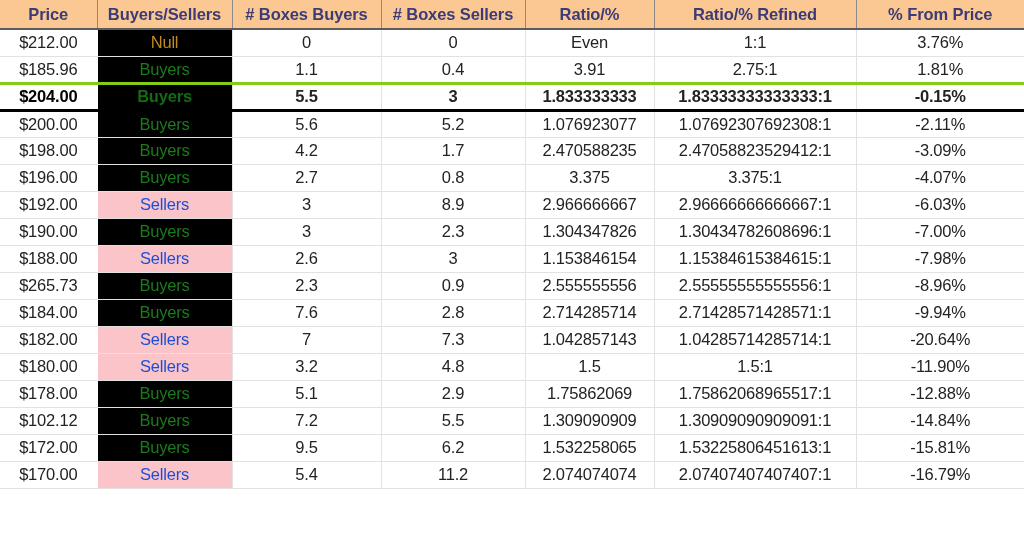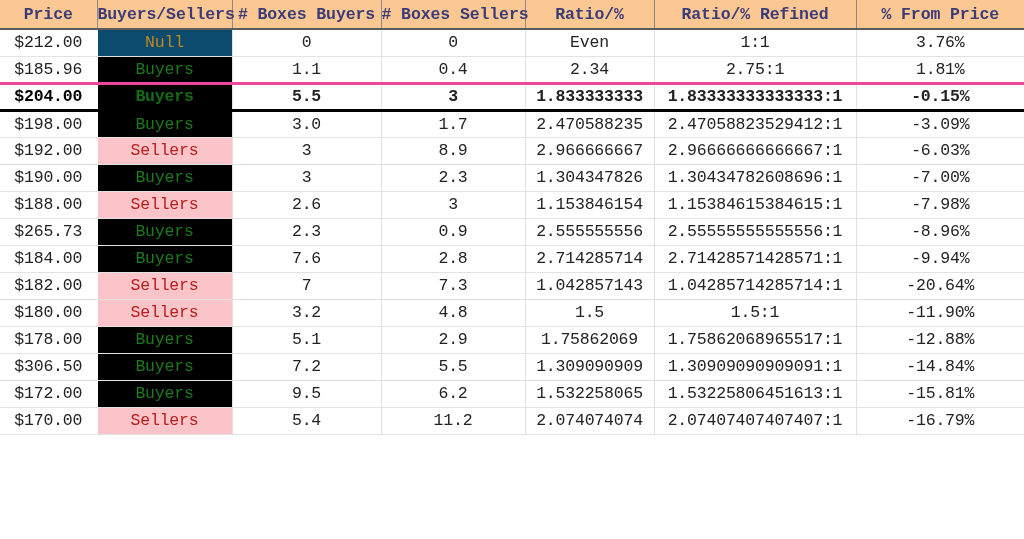--- a/index.html
+++ b/index.html
@@ -11,21 +11,20 @@
   body {
     width: 1024px;
     height: 539px;
     overflow: hidden;
     font-family: "Liberation Sans", sans-serif;
   }
   #sheet {
     width: 848px;
     height: 539px;
     position: relative;
-    font-family: Liberation Mono, monospace;
   }
   table.grid {
     width: 1024px;
     border-collapse: collapse;
     table-layout: fixed;
   }
   table.grid col.c-price        { width: 97px; }
   table.grid col.c-bs           { width: 135px; }
   table.grid col.c-bb           { width: 149px; }
   table.grid col.c-bsel         { width: 144px; }
@@ -65,27 +64,27 @@
     letter-spacing: -0.2px;
   }
   tbody td:last-child { border-right: none; }
 
   
   tbody td.price { border-right: 1px solid #ffffff; }
 
   
   td.sent { font-weight: normal; }
   td.sent.buyers  { background: #000000; color: #1B7A1B; }
-  td.sent.sellers { background: #FAC4C8; color: #b91c1c; }
-  td.sent.null    { background: #0c4a6e; color: #BE8A22; }
+  td.sent.sellers { background: #FAC4C8; color: #1d4ed8; }
+  td.sent.null    { background: #000000; color: #BE8A22; }
 
   
   tr.focus td {
     font-weight: bold;
-    border-top: 3px solid #ec4899;
+    border-top: 3px solid #84cc16;
     border-bottom: 3px solid #000000;
   }
   tr.focus td.price { color: #000000; }
   tr.focus td.sent.buyers { color: #136B13; }
 
   
   tr.pre-focus td { border-bottom: none; }
 </style>
 </head>
 <body>
@@ -120,41 +119,59 @@
           <td>0</td>
           <td>Even</td>
           <td>1:1</td>
           <td>3.76%</td>
         </tr>
         <tr class="pre-focus">
           <td class="price">$185.96</td>
           <td class="sent buyers">Buyers</td>
           <td>1.1</td>
           <td>0.4</td>
-          <td>2.34</td>
+          <td>3.91</td>
           <td>2.75:1</td>
           <td>1.81%</td>
         </tr>
         <tr class="focus">
           <td class="price">$204.00</td>
           <td class="sent buyers">Buyers</td>
           <td>5.5</td>
           <td>3</td>
           <td>1.833333333</td>
           <td>1.83333333333333:1</td>
           <td>-0.15%</td>
         </tr>
         <tr>
+          <td class="price">$200.00</td>
+          <td class="sent buyers">Buyers</td>
+          <td>5.6</td>
+          <td>5.2</td>
+          <td>1.076923077</td>
+          <td>1.07692307692308:1</td>
+          <td>-2.11%</td>
+        </tr>
+        <tr>
           <td class="price">$198.00</td>
           <td class="sent buyers">Buyers</td>
-          <td>3.0</td>
+          <td>4.2</td>
           <td>1.7</td>
           <td>2.470588235</td>
           <td>2.47058823529412:1</td>
           <td>-3.09%</td>
+        </tr>
+        <tr>
+          <td class="price">$196.00</td>
+          <td class="sent buyers">Buyers</td>
+          <td>2.7</td>
+          <td>0.8</td>
+          <td>3.375</td>
+          <td>3.375:1</td>
+          <td>-4.07%</td>
         </tr>
         <tr>
           <td class="price">$192.00</td>
           <td class="sent sellers">Sellers</td>
           <td>3</td>
           <td>8.9</td>
           <td>2.966666667</td>
           <td>2.96666666666667:1</td>
           <td>-6.03%</td>
         </tr>
@@ -215,21 +232,21 @@
         <tr>
           <td class="price">$178.00</td>
           <td class="sent buyers">Buyers</td>
           <td>5.1</td>
           <td>2.9</td>
           <td>1.75862069</td>
           <td>1.75862068965517:1</td>
           <td>-12.88%</td>
         </tr>
         <tr>
-          <td class="price">$306.50</td>
+          <td class="price">$102.12</td>
           <td class="sent buyers">Buyers</td>
           <td>7.2</td>
           <td>5.5</td>
           <td>1.309090909</td>
           <td>1.30909090909091:1</td>
           <td>-14.84%</td>
         </tr>
         <tr>
           <td class="price">$172.00</td>
           <td class="sent buyers">Buyers</td>

